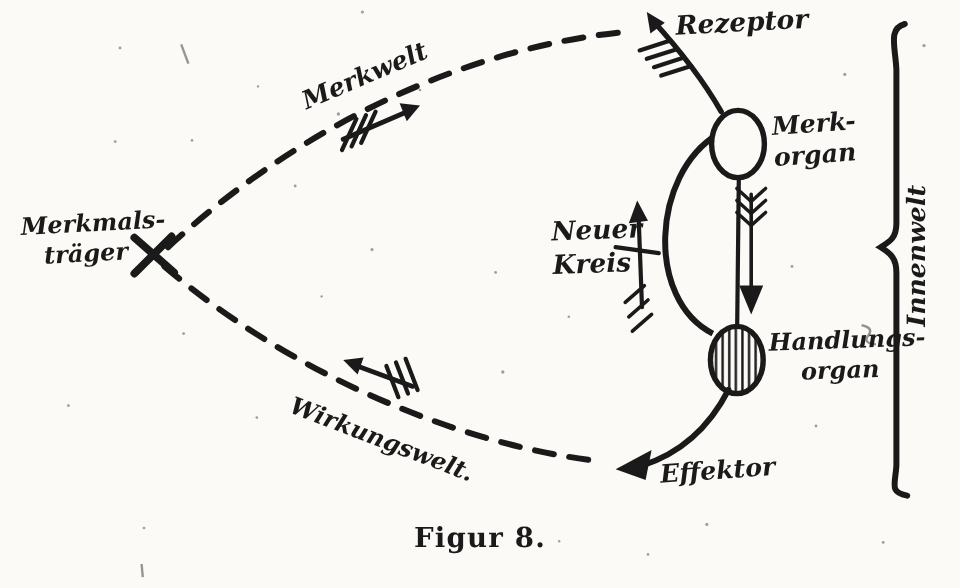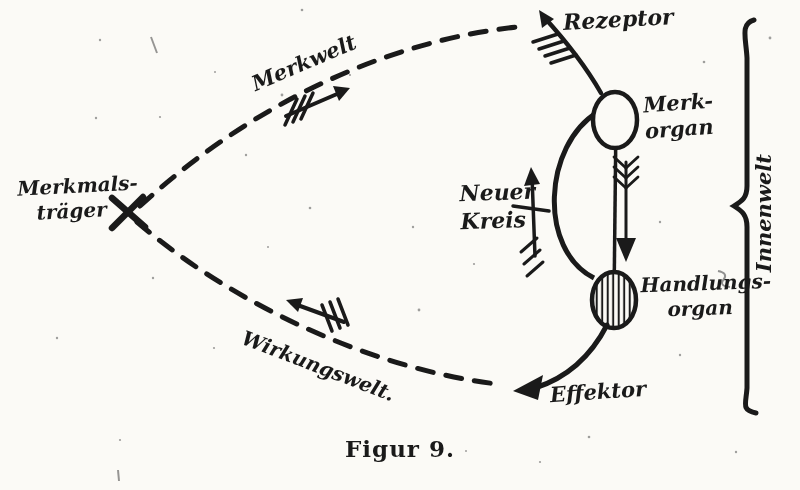--- a/index.html
+++ b/index.html
@@ -161,15 +161,15 @@
     <span>Handlungs-</span>
     <span class="l2" style="margin-left:26px;">organ</span>
   </div>
 
   <div class="lbl" style="left:238px; top:349px; width:135px; text-align:center; font-size:20px; transform:rotate(21deg);">Wirkungswelt.</div>
 
   <div class="lbl" style="left:550px; top:379px; font-size:21px; transform:rotate(-4deg);">Effektor</div>
 
   <div class="lbl" style="left:688px; top:200px; width:152px; text-align:center; font-size:21px; transform:rotate(-90deg);">Innenwelt</div>
 
-  <div class="caption">Figur 9.</div>
+  <div class="caption">Figur 8.</div>
 
 </div>
 
 </body></html>

